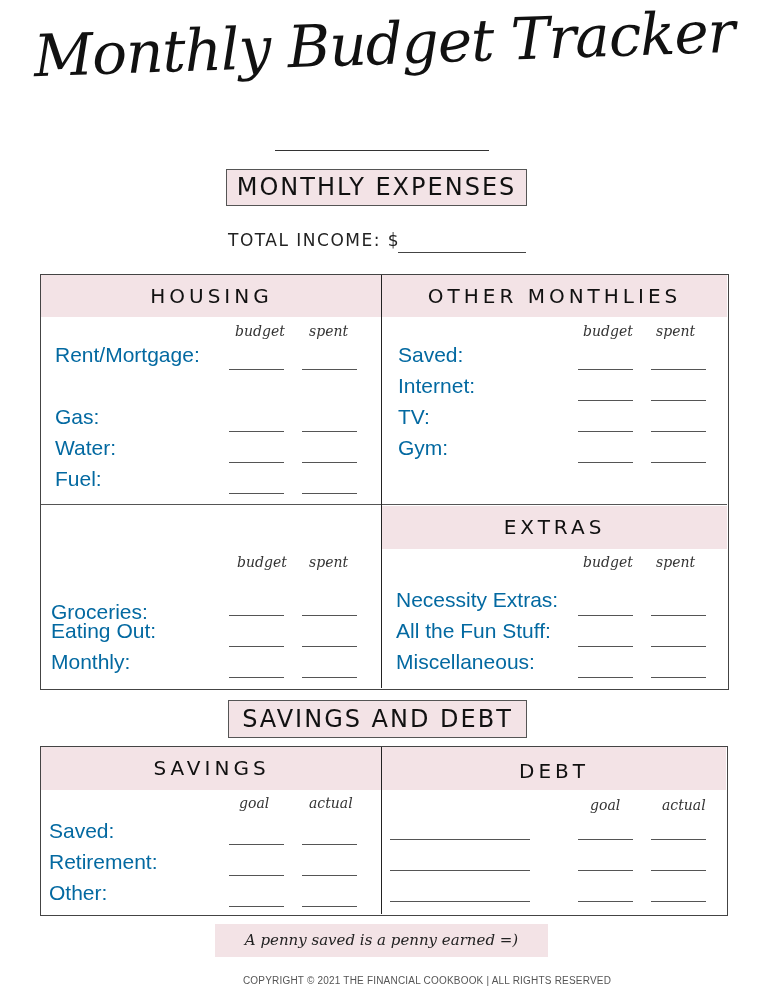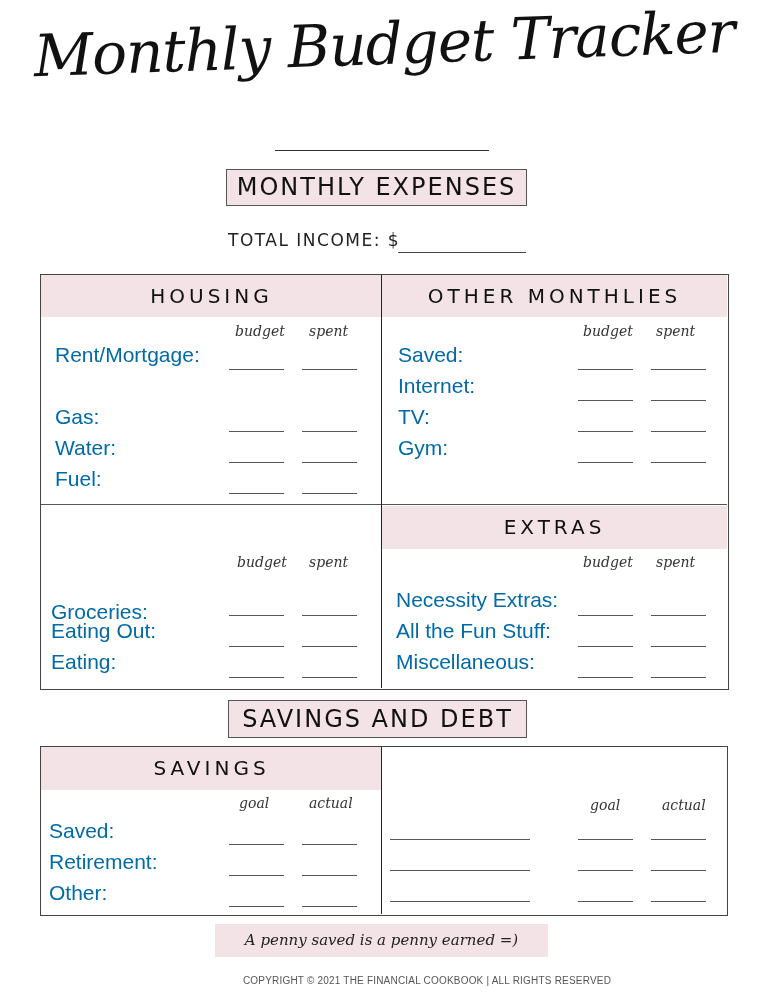--- a/index.html
+++ b/index.html
@@ -110,21 +110,21 @@
       <span class="row-label" style="left:10px;margin-top:12px;">Groceries:</span>
       <span class="blank" style="left:188px;top:27px;"></span>
       <span class="blank" style="left:261px;top:27px;"></span>
     </div>
     <div class="row" style="top:113px;">
       <span class="row-label" style="left:10px;">Eating Out:</span>
       <span class="blank" style="left:188px;top:27px;"></span>
       <span class="blank" style="left:261px;top:27px;"></span>
     </div>
     <div class="row" style="top:144px;">
-      <span class="row-label" style="left:10px;">Eating:</span>
+      <span class="row-label" style="left:10px;">Monthly:</span>
       <span class="blank" style="left:188px;top:27px;"></span>
       <span class="blank" style="left:261px;top:27px;"></span>
     </div>
   </div>
 
   <div class="cell" style="left:341px;top:231px;width:345px;height:182px;">
     <div class="cell-head" style="height:43px;line-height:43px;">EXTRAS</div>
     <span class="col-h" style="left:201px;top:48px;">budget</span>
     <span class="col-h" style="left:274px;top:48px;">spent</span>
     <div class="row" style="top:82px;">
@@ -166,20 +166,21 @@
       <span class="blank" style="left:261px;top:25px;"></span>
     </div>
     <div class="row" style="top:134px;">
       <span class="row-label" style="left:8px;">Other:</span>
       <span class="blank" style="left:188px;top:25px;"></span>
       <span class="blank" style="left:261px;top:25px;"></span>
     </div>
   </div>
 
   <div class="cell" style="left:341px;top:0;width:344px;height:167px;">
+    <div class="cell-head" style="height:43px;line-height:48px;">DEBT</div>
     <span class="col-h" style="left:208px;top:50px;">goal</span>
     <span class="col-h" style="left:280px;top:50px;">actual</span>
     <div class="row" style="top:72px;">
       <span class="blank long" style="left:8px;top:20px;"></span>
       <span class="blank" style="left:196px;top:20px;"></span>
       <span class="blank" style="left:269px;top:20px;"></span>
     </div>
     <div class="row" style="top:103px;">
       <span class="blank long" style="left:8px;top:20px;"></span>
       <span class="blank" style="left:196px;top:20px;"></span>

